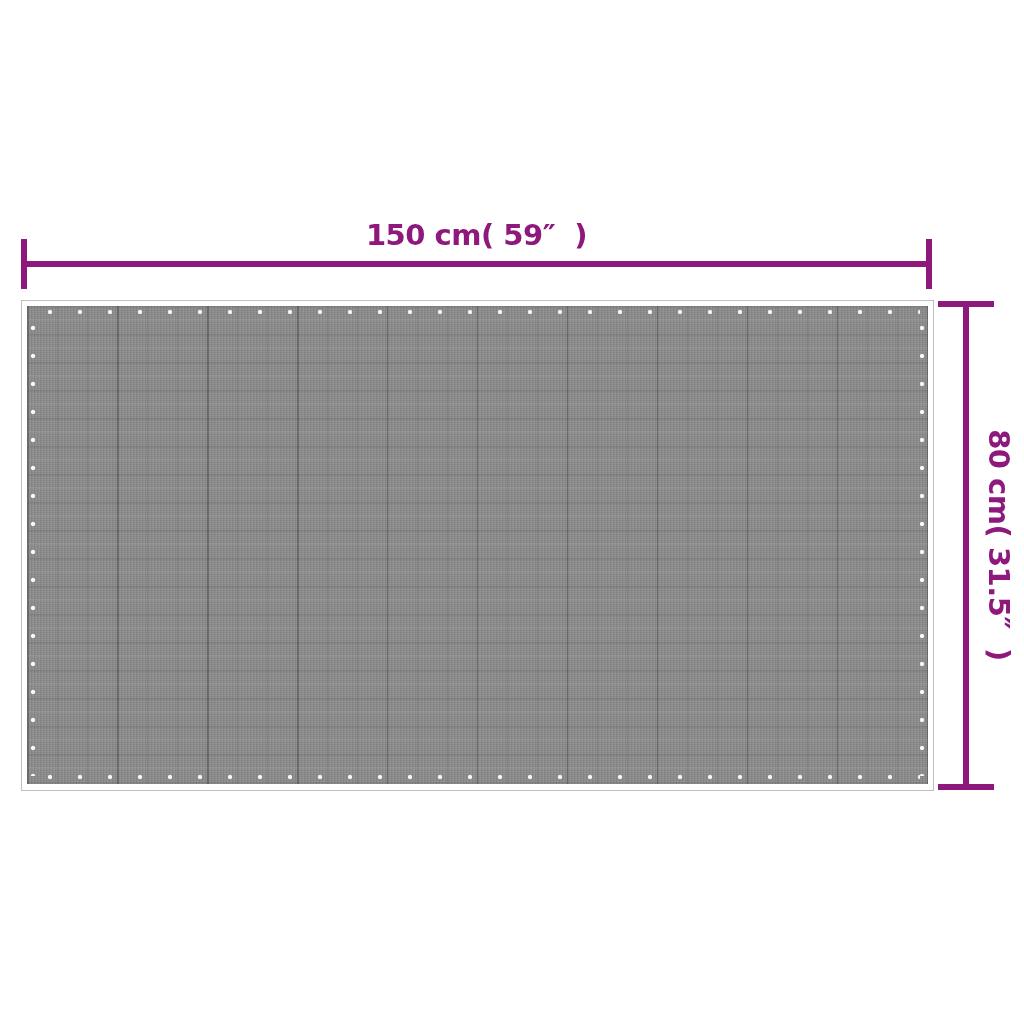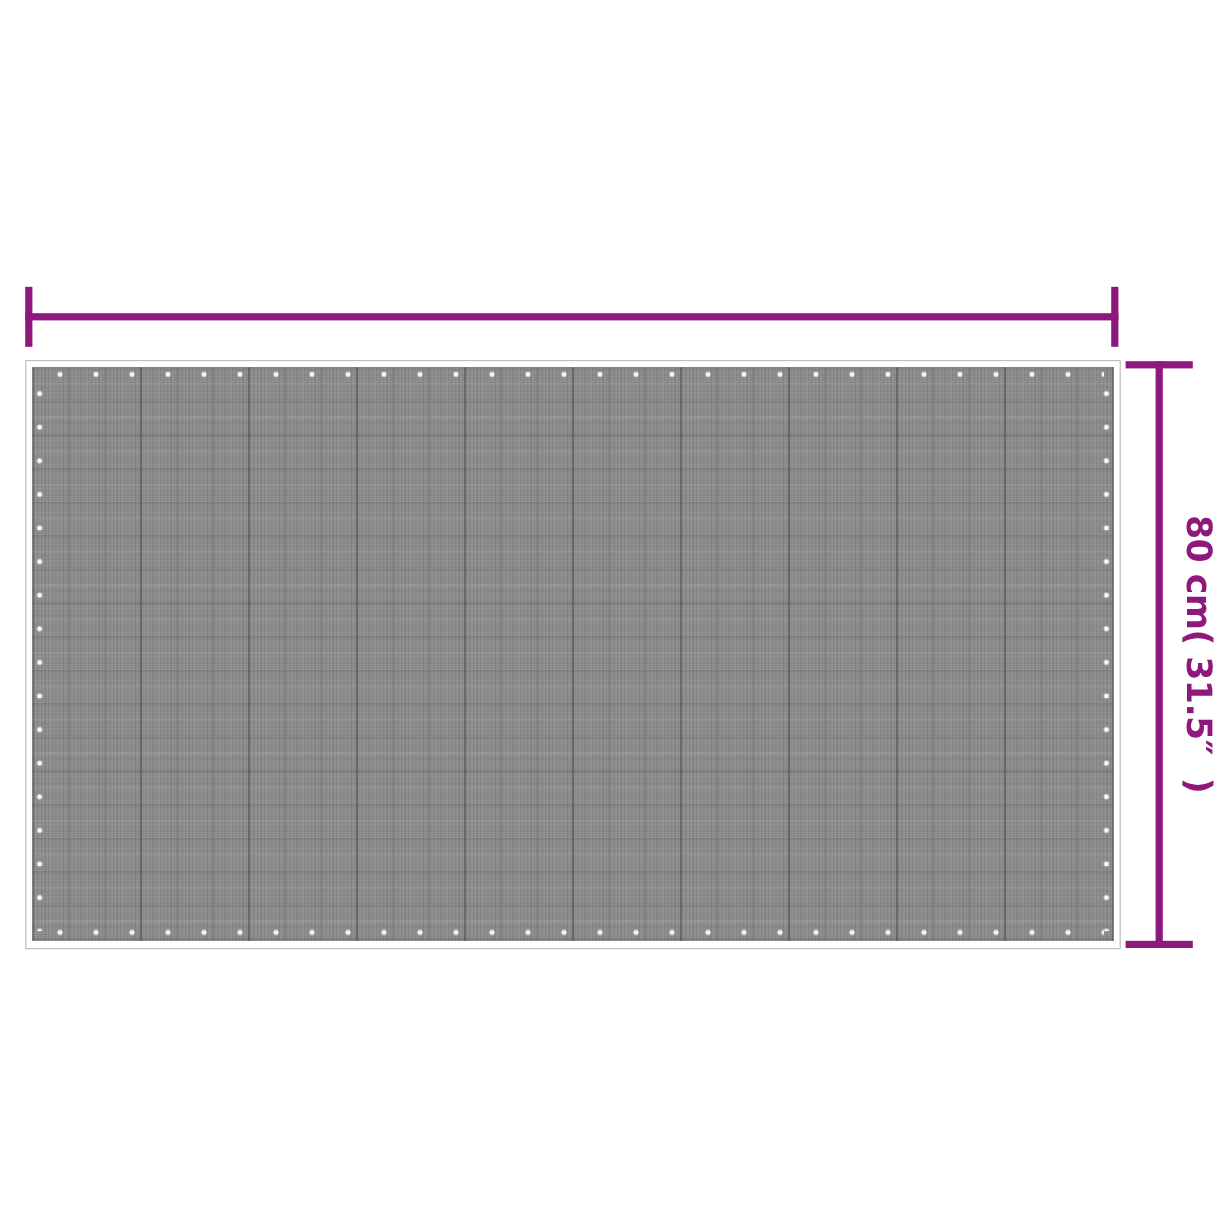--- a/index.html
+++ b/index.html
@@ -140,20 +140,21 @@
     background-size: 30px 8px;
   }
   .dots.top    { top: 2px; }
   .dots.bottom { bottom: 3px; }
 </style>
 </head>
 <body>
 
 <div class="canvas">
 
+  <div class="h-dim-label">150 cm( 59″  )</div>
   <div class="h-dim-line">
     <span class="cap-vert left"></span>
     <span class="cap-vert right"></span>
   </div>
 
   <div class="mat">
     <div class="mat-texture">
       <div class="dots left"></div>
       <div class="dots right"></div>
       <div class="dots top"></div>

